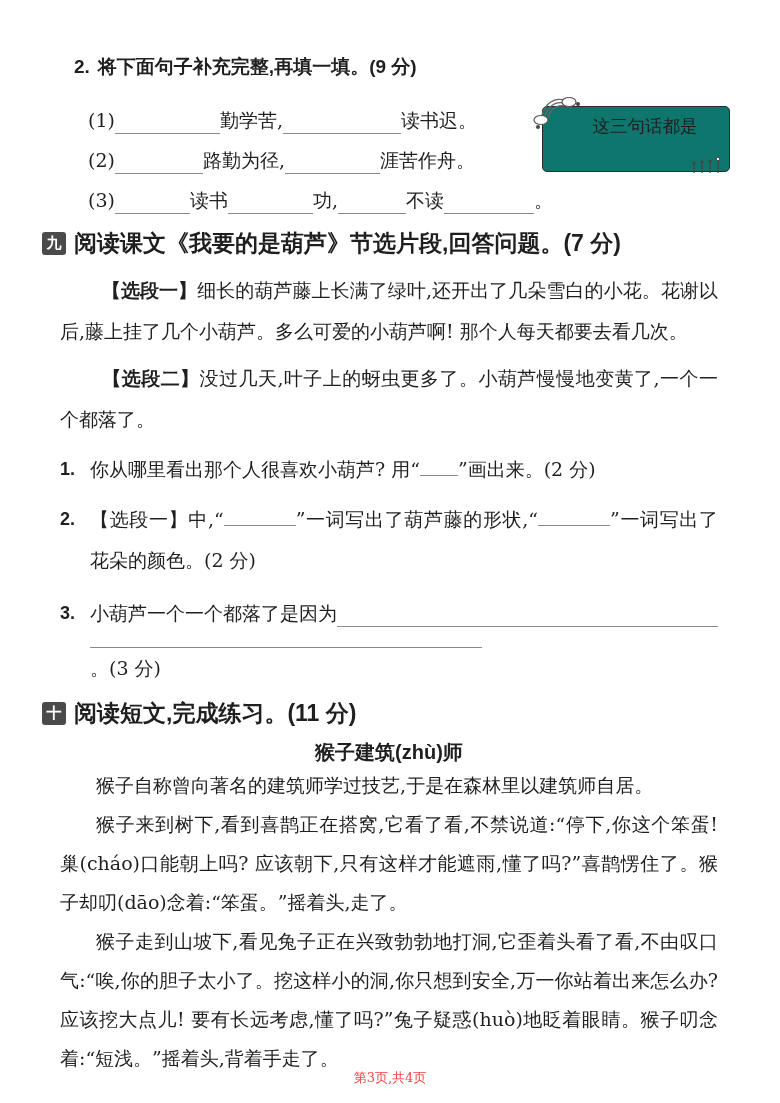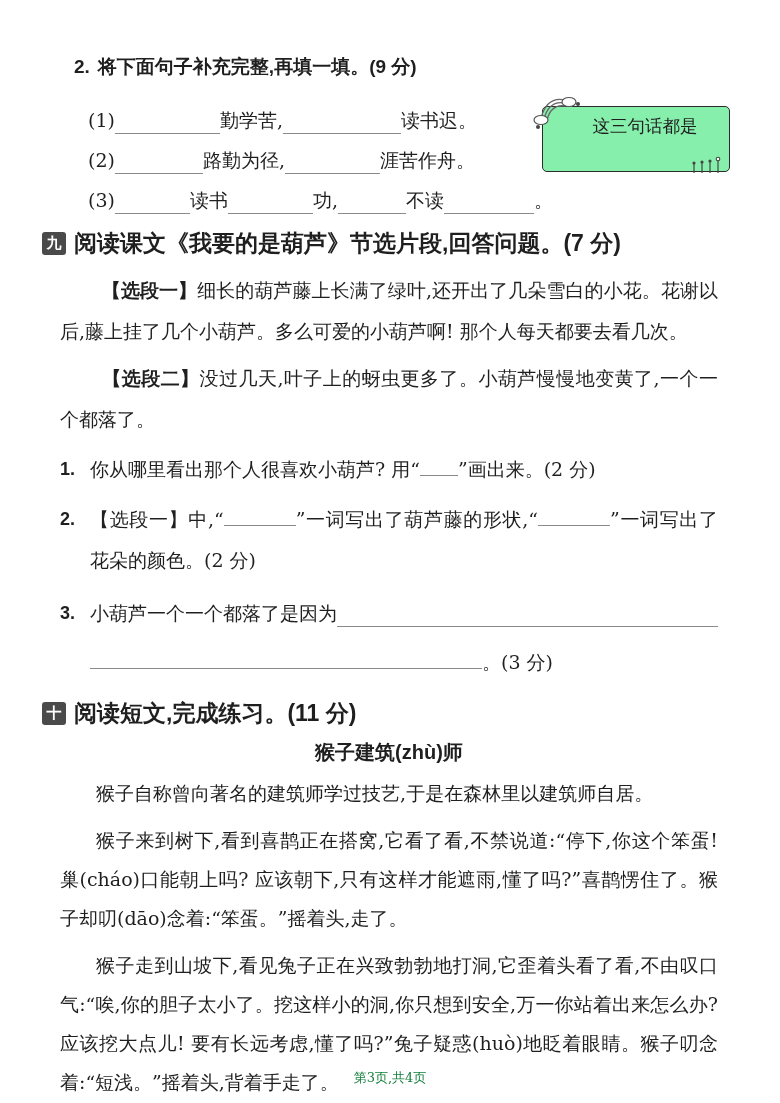--- a/index.html
+++ b/index.html
@@ -29,21 +29,21 @@
   .w75 { width:75px; } .w85 { width:85px; } .w68 { width:68px; } .w90 { width:90px; }
   .w38 { width:38px; } .w72 { width:72px; }
 
   
   .callout {
     position:absolute; top:106px; right:50px;
     width:188px; height:66px;
     border:1.6px solid #2b2b2b; border-radius:5px;
     padding:6px 10px 0 12px;
     font-size:17.5px; line-height:1.55;
-    background:#86efac;
+    background:#0f766e;
     font-family:Liberation Serif, serif;
   }
   .callout .l1 { text-align:center; padding-left:16px; }
   .rainbow { position:absolute; top:-17px; left:-12px; }
   .sprouts { position:absolute; bottom:-3px; right:6px; }
 
   
   .sec-row { display:flex; align-items:center; gap:8px; margin-left:-18px; }
   .sec-marker {
     width:24px; height:23px; border-radius:3px;
@@ -61,30 +61,30 @@
 
   
   .qrow { display:flex; margin-top:9px; line-height:41px; }
   .qrow .qnum { flex:0 0 30px; font-family:"Liberation Sans", sans-serif; font-weight:700; font-size:18px; }
   .qrow .qtext { flex:1; text-align:justify; }
 
   .q3line1 { display:flex; align-items:flex-end; margin-top:12px; line-height:41px; }
   .q3line1 .qnum { flex:0 0 30px; font-family:"Liberation Sans", sans-serif; font-weight:700; font-size:18px; }
   .q3line1 .pre { white-space:nowrap; }
   .q3line1 .blank-fill { flex:1; border-bottom:1.5px solid #8a8a8a; height:1.15em; margin-bottom:7px; }
-  .q3line2 { display:flex; align-items:center; margin-left:30px; margin-top:8px; height:40px; line-height:1.4; }
+  .q3line2 { display:flex; align-items:flex-start; margin-left:30px; margin-top:8px; height:40px; line-height:1.4;flex-direction:column; }
   .q3line2 .blank { width:392px; margin-bottom:7px; }
 
   
   .essay-title { text-align:center; margin-top:10px; font-size:20px; }
-  .essay-p { line-height:39px; text-align:justify; text-indent:1.9em; margin-top:8px; }
+  .essay-p { line-height:39px; text-align:justify; text-indent:1.9em; }
 
   .footer {
     position:absolute; bottom:16px; left:0; width:100%;
-    text-align:center; font-size:13px; color:#15803d;
+    text-align:center; font-size:13px; color:#ef4444;
     font-family:"DejaVu Serif", serif;
   }
 </style>
 </head>
 <body>
 
 <div class="page">
   <div class="content">
 
     <section>

